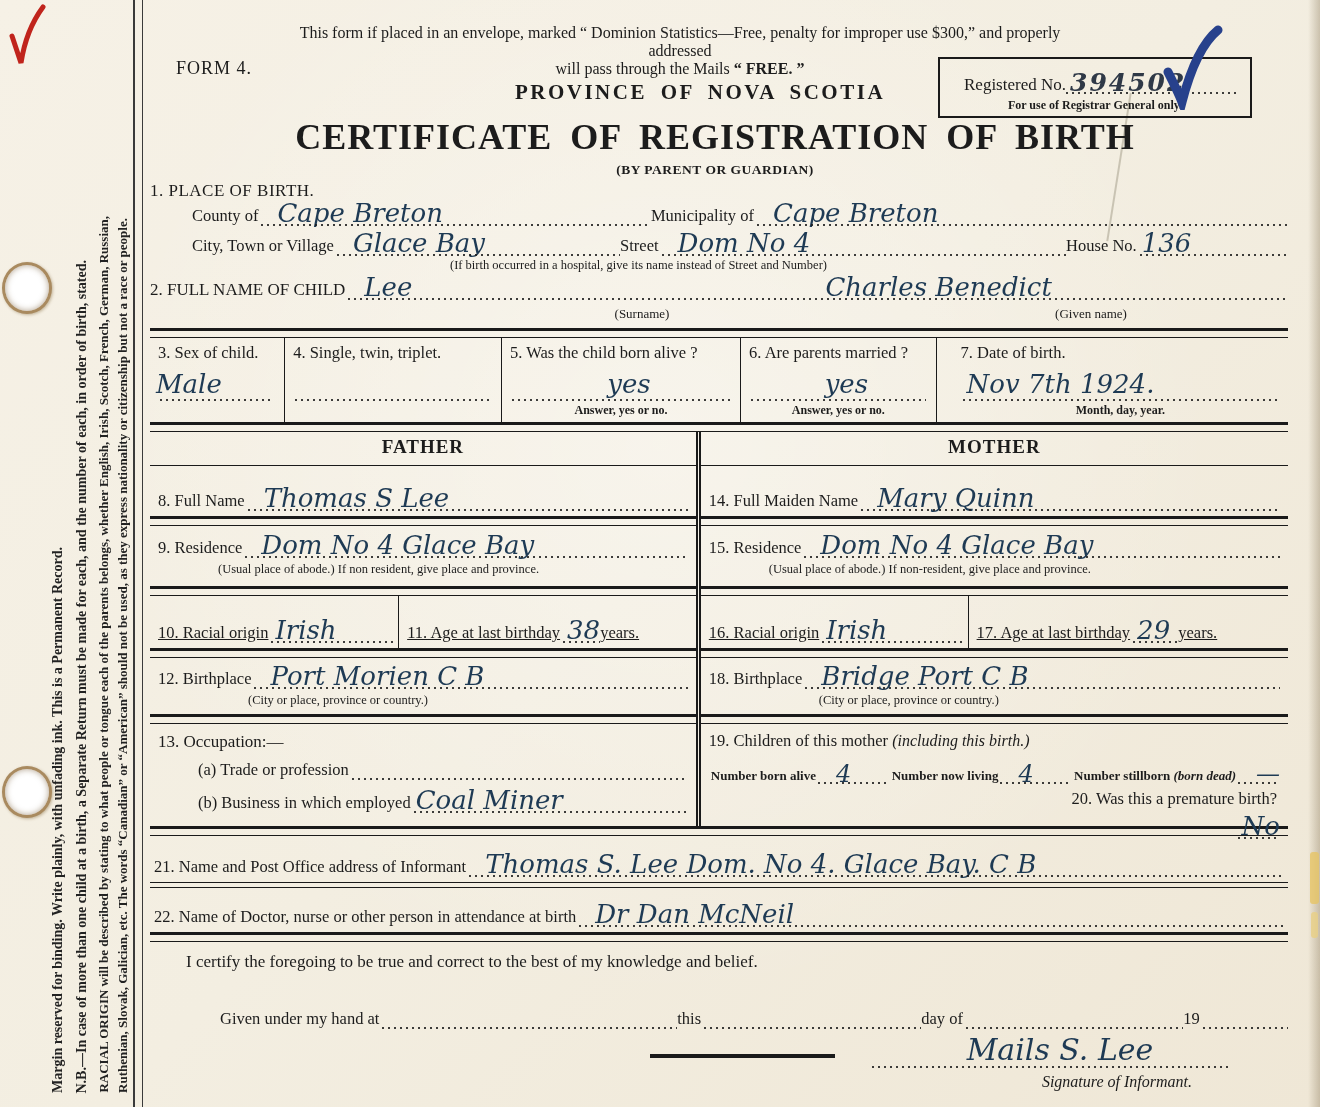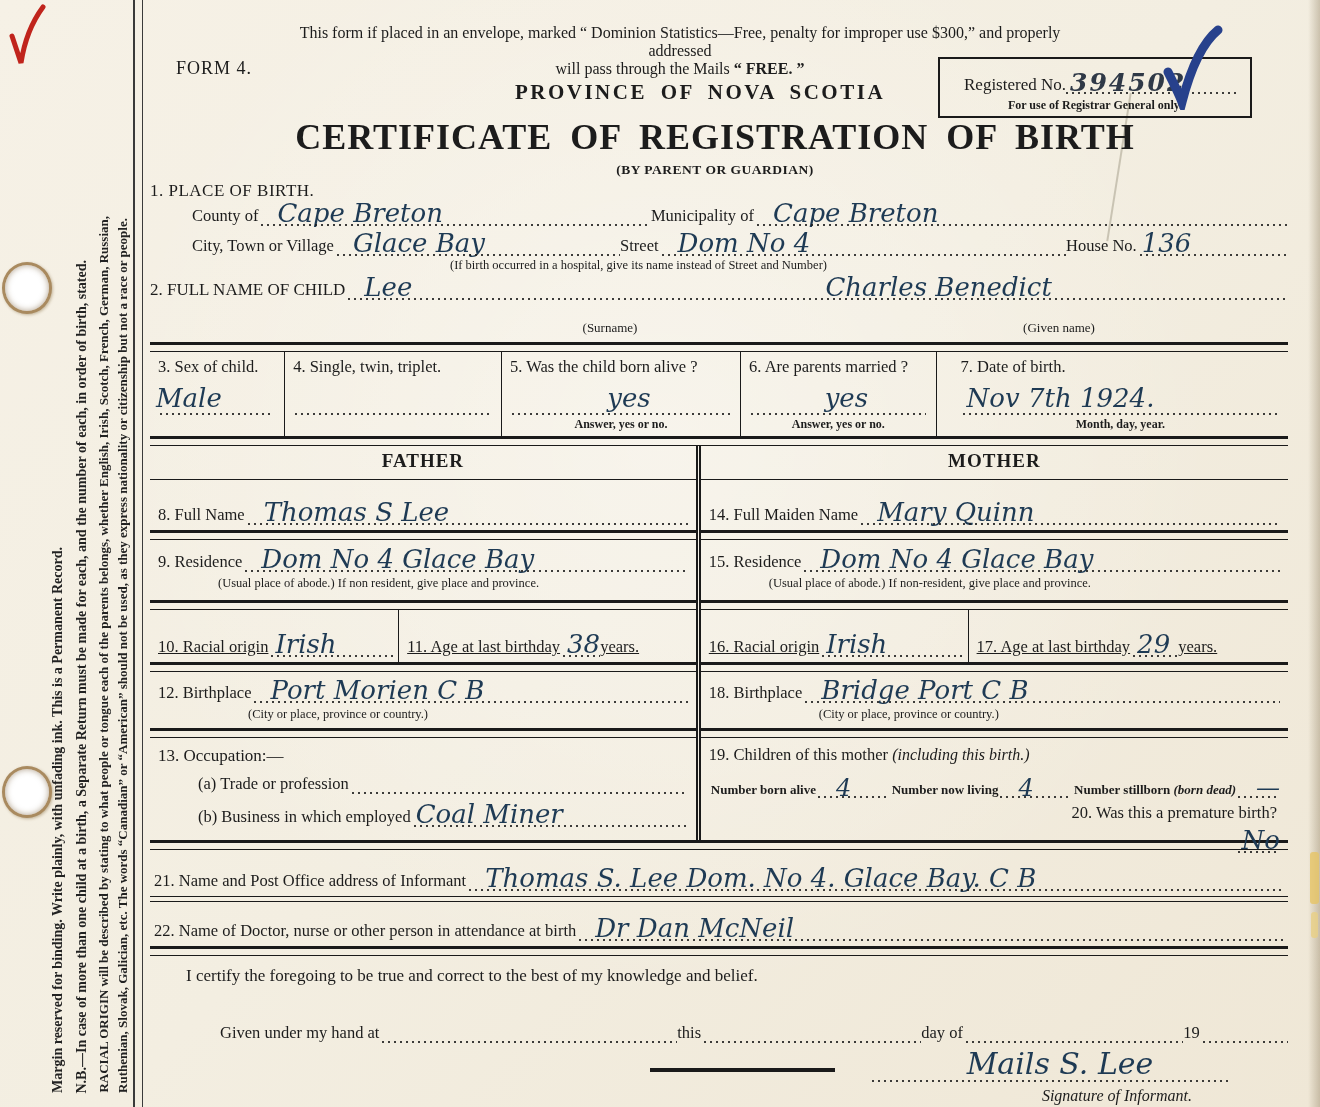--- a/index.html
+++ b/index.html
@@ -59,21 +59,21 @@
   .row{display:flex; align-items:flex-end;}
   .lbl{white-space:nowrap; font-size:16.5px; padding:0 3px 5px 0;}
   .fill{flex:1; position:relative; min-height:30px;}
   .fill::after{content:""; position:absolute; left:0; right:0; bottom:5px; height:1.8px;
     background:repeating-linear-gradient(90deg, rgba(28,28,28,.85) 0 2px, transparent 2px 6px);}
   .hw{font-family:"DejaVu Serif",serif; font-style:italic; color:var(--c-ink);
     font-size:26px; line-height:1; display:inline-block; padding-left:16px; position:relative; bottom:1px; white-space:nowrap;}
   .hw.lg{font-size:30px;}
   .indent{padding-left:42px;}
   .hosp-note{font-size:12.5px; margin:-3px 0 0 300px;}
-  .cap-row{display:flex; font-size:13px; margin-top:15px;}
+  .cap-row{display:flex; font-size:13px; margin-top:1px;gap:32px;}
   .cap-sp{width:240px;} .cap-a{width:440px; text-align:center;} .cap-b{flex:1; text-align:center;}
 
   .hr-heavy{height:6px; border-top:3px solid #1a1a1a; border-bottom:1.5px solid #1a1a1a; margin-top:6px;}
   .hr-thin{height:4px; border-top:1px solid #1a1a1a; border-bottom:1px solid #1a1a1a;}
 
   
   .boxes{display:flex; height:84px;}
   .box{border-right:1.5px solid #1a1a1a; display:flex; flex-direction:column; min-width:0;}
   .box:last-child{border-right:none;margin-left:16px;}
   .b1{width:12%;} .b2{width:19.3%;} .b3{width:21.3%;} .b4{width:17.4%;} .b5{width:30%;}

